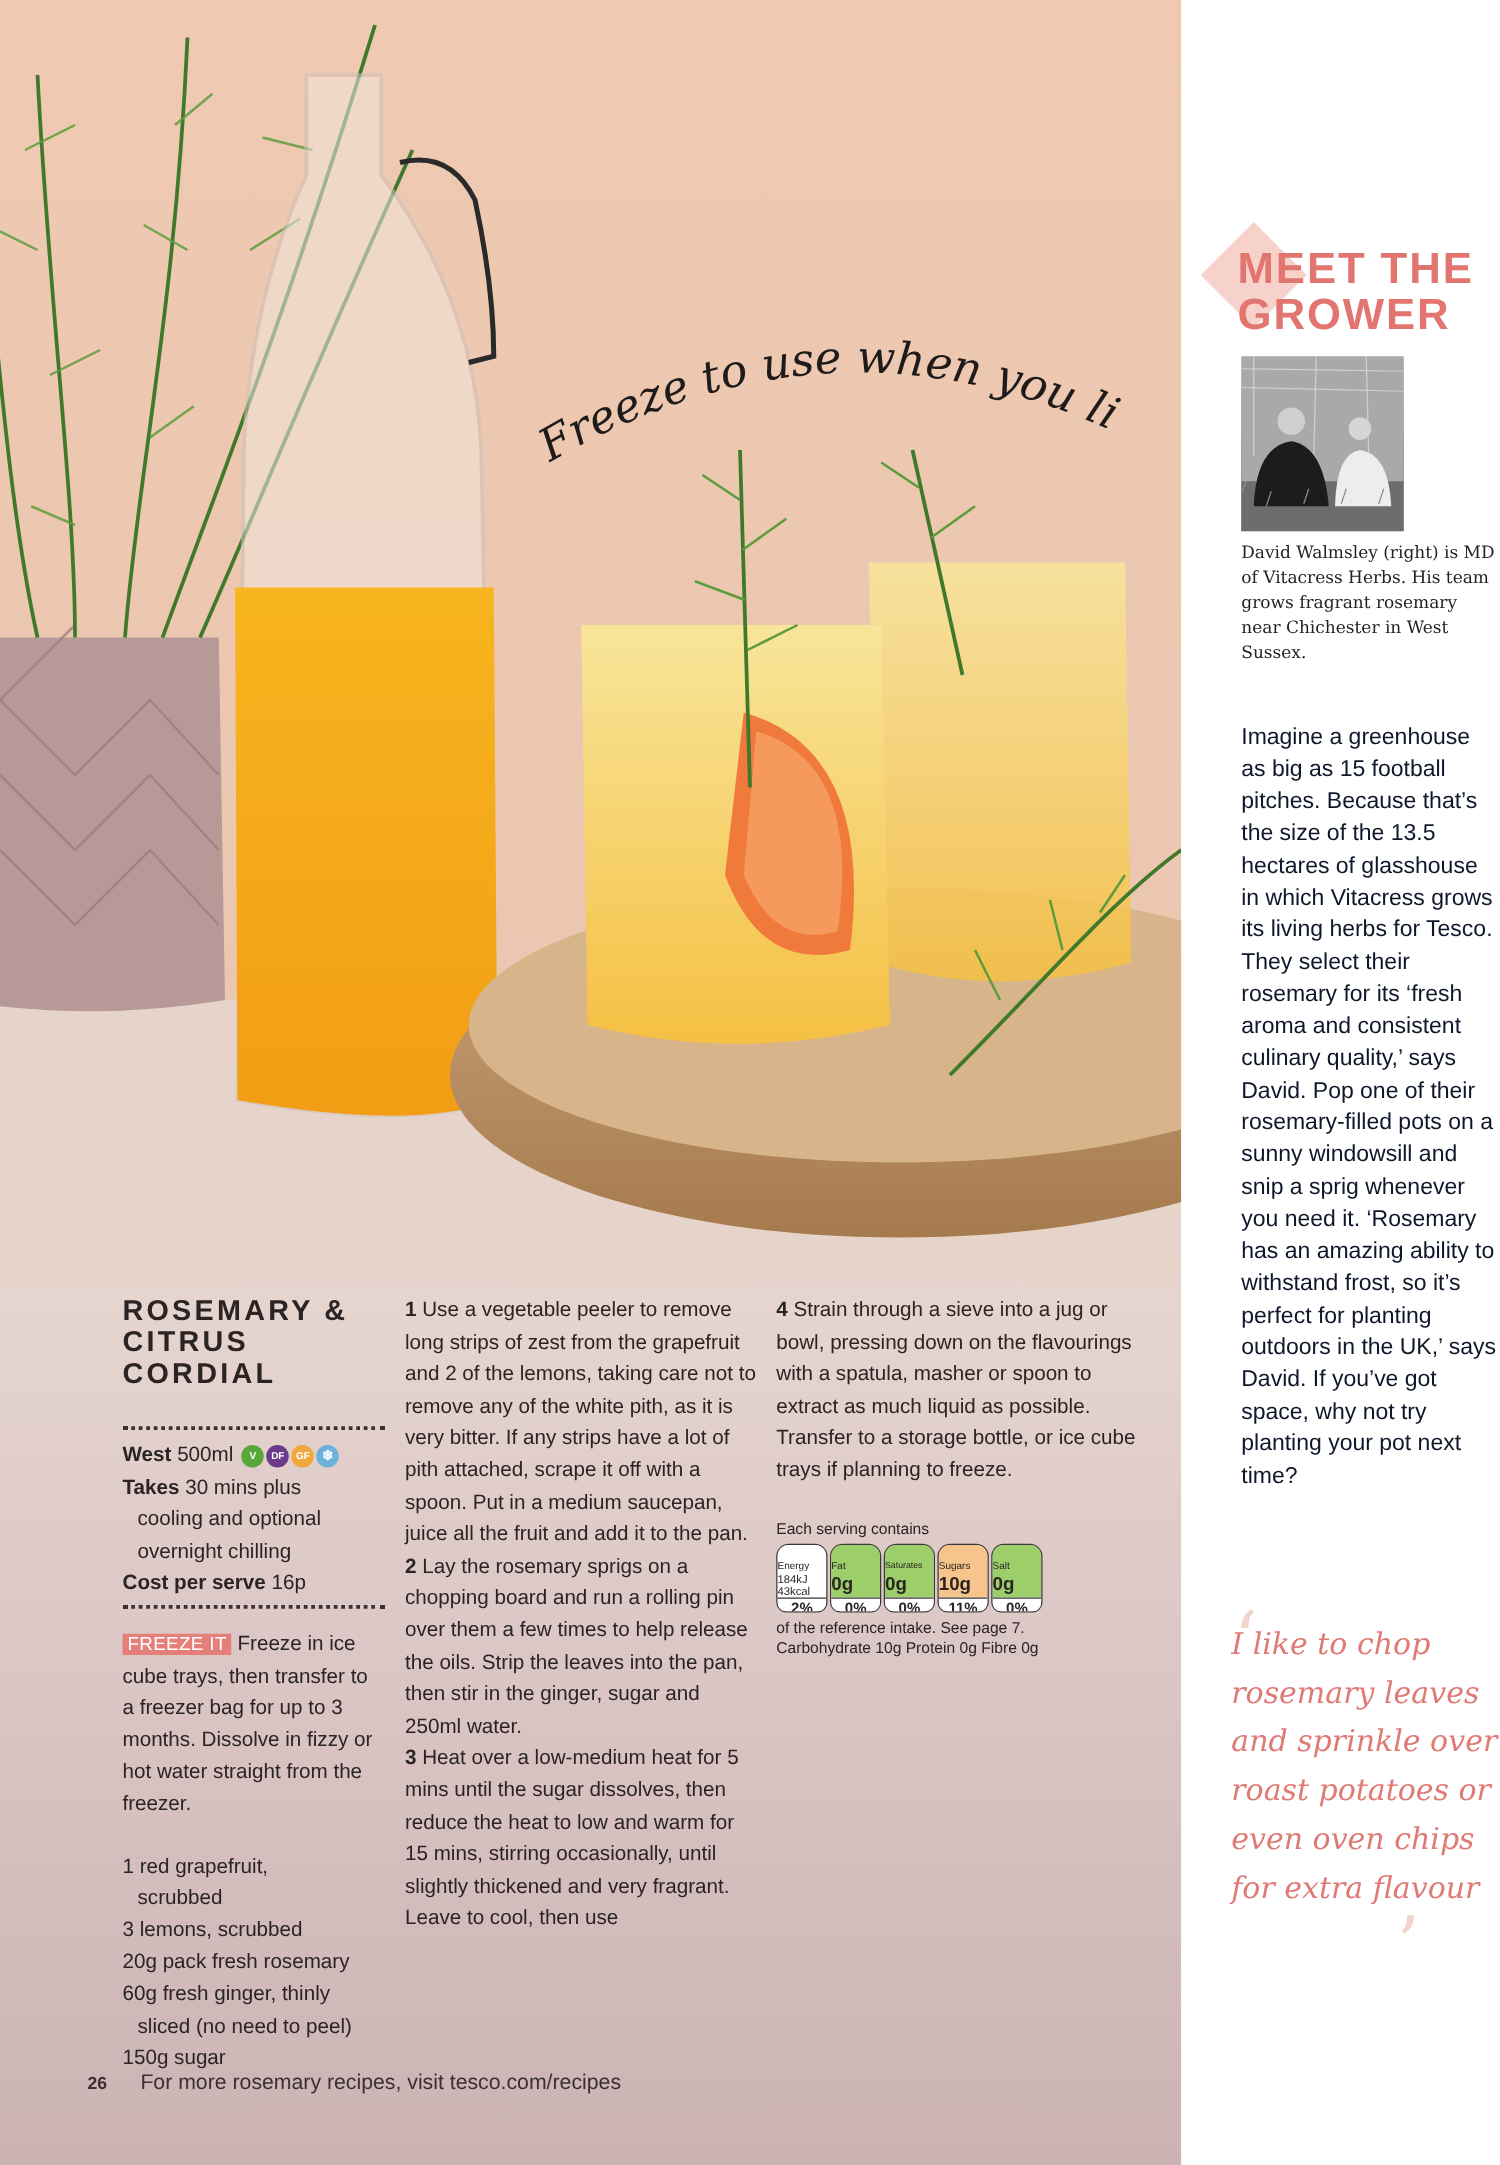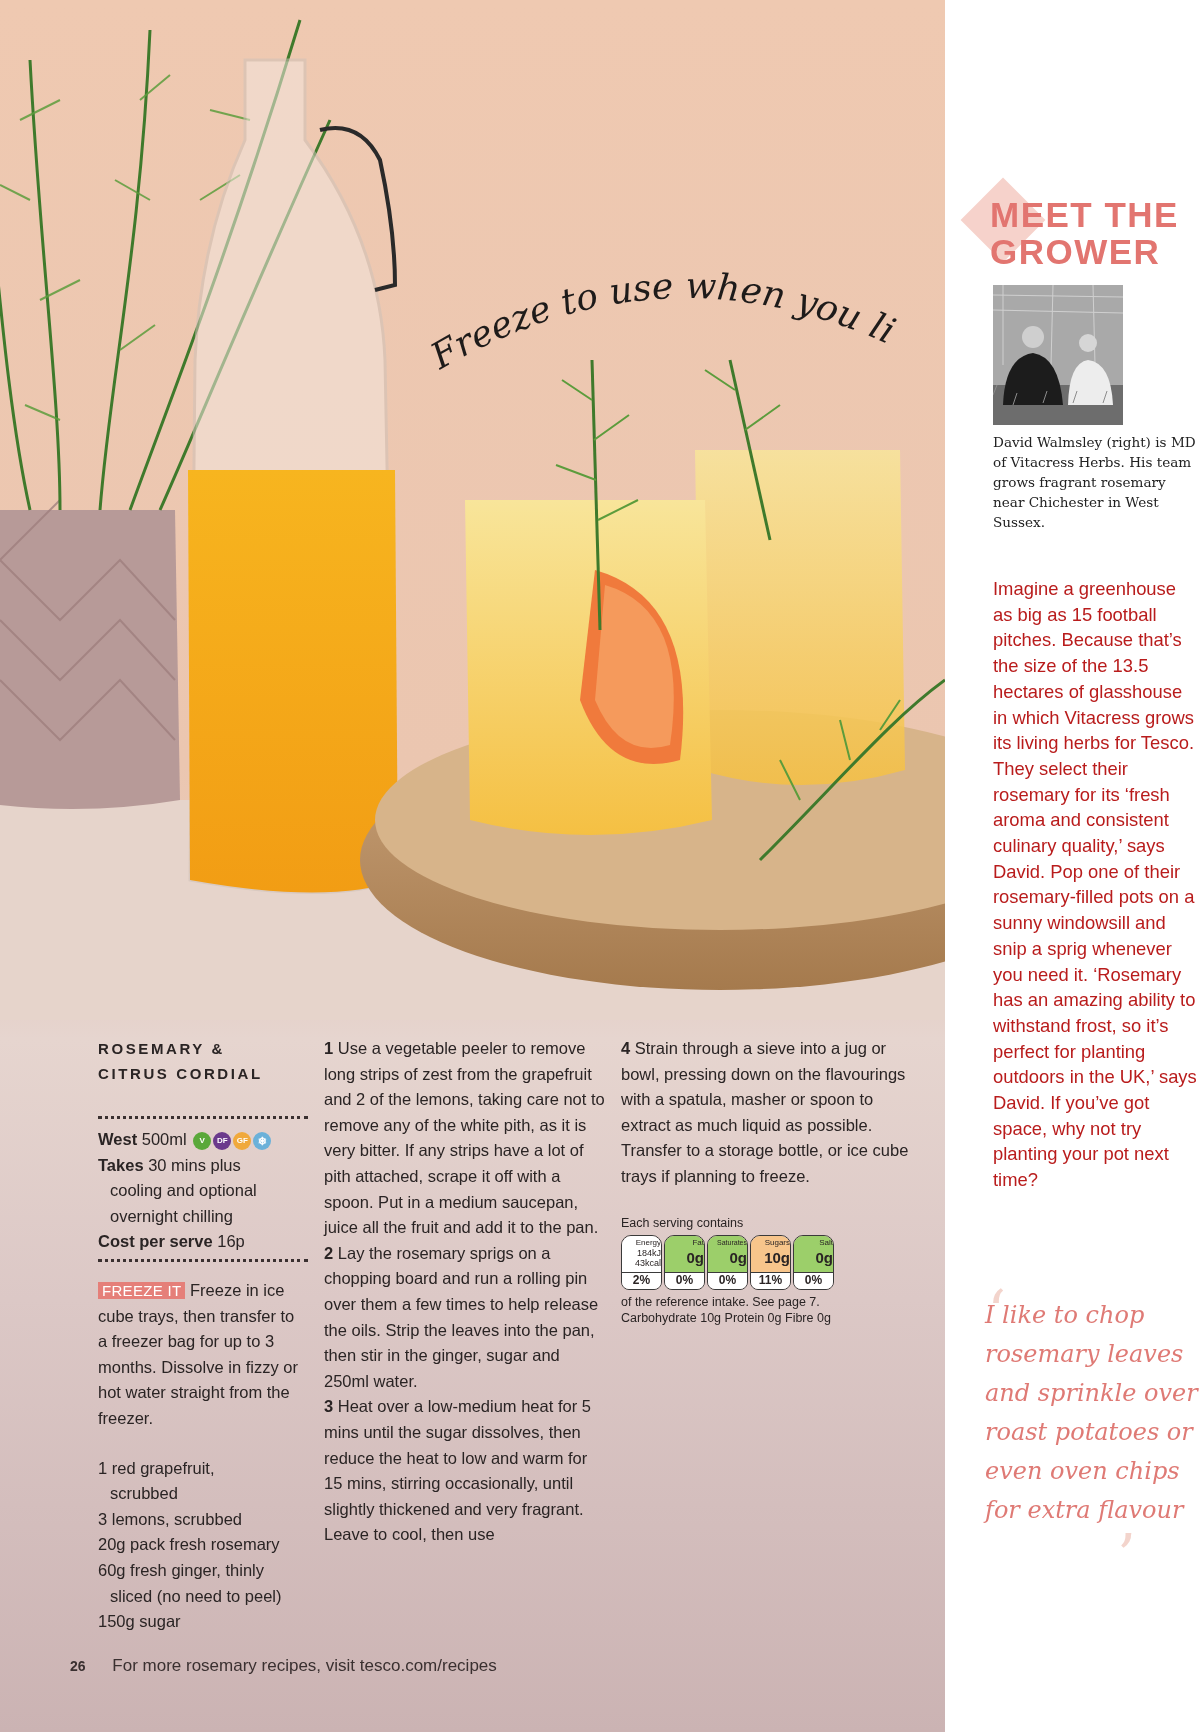--- a/index.html
+++ b/index.html
@@ -22,60 +22,60 @@
   .tagline svg { width: 100%; height: 100%; overflow: visible; }
   .tagline text { font-family: "DejaVu Serif", serif; font-style: italic; font-size: 36px; fill: #1e1b1a; }
 
   
   .col { position: absolute; top: 1036px; font-size: 16.5px; line-height: 25.6px; color: #2a2424; }
   .col1 { left: 98px; width: 210px; }
   .col2 { left: 324px; width: 285px; }
   .col3 { left: 621px; width: 290px; }
 
   .recipe-title {
-    font-size: 15px; font-weight: bold; letter-spacing: 2.6px; line-height: 25px; color: #2a2424;
+    font-size: 23px; font-weight: bold; letter-spacing: 2.6px; line-height: 25px; color: #2a2424;
     margin-bottom: 30px;
   }
   .dotted { border-top: 3px dotted #3a3030; height: 0; margin: 4px 0 8px 0; }
   .meta-line b { font-weight: bold; }
   .indent { padding-left: 12px; }
   .diet-icons { display: inline-flex; gap: 2px; vertical-align: middle; margin-left: 2px; }
   .diet { display: inline-block; width: 18px; height: 18px; border-radius: 50%; font-size: 8px; font-weight: bold;
           color: #fff; text-align: center; line-height: 18px; }
   .freeze-block { margin-top: 16px; }
   .freeze-badge { background: #e57f79; color: #fff; padding: 0 4px; font-size: 15px; letter-spacing: 0.3px; }
   .ingredients { margin-top: 24px; }
   .ingredients .hang { padding-left: 12px; }
   .step b { font-weight: bold; }
 
   
   .nutrition { margin-top: 12px; }
   .nut-caption { font-size: 12.5px; line-height: 16px; color: #2a2424; margin-bottom: 4px; margin-top: 25px; }
   .nut-row { display: flex; gap: 2px; }
   .nut-cell { width: 41px; height: 55px; border: 1.5px solid #3a3a3a; border-radius: 10px 10px 8px 8px; overflow: hidden;
               display: flex; flex-direction: column; }
-  .nut-top { flex: 1; text-align: right; font-size: 8px; line-height: 10px; padding-top: 2px; }
+  .nut-top { flex: 1; text-align: left; font-size: 8px; line-height: 10px; padding-top: 12px; }
   .nut-top .v { font-size: 15px; font-weight: bold; line-height: 20px; }
   .nut-top .e { font-size: 9px; line-height: 10px; }
   .nut-bot { height: 17px; background: #fff; border-top: 1.5px solid #3a3a3a; text-align: center; font-size: 12px; font-weight: bold; line-height: 15px; }
   .nut-foot { font-size: 12.5px; line-height: 16px; margin-top: 4px; color: #2a2424; }
 
   
   .footer { position: absolute; left: 70px; top: 1656px; font-size: 17px; color: #3a3030; }
   .footer .page-num { font-size: 14px; font-weight: bold; margin-right: 22px; }
 
   
   .sidebar { position: absolute; left: 945px; top: 0; width: 255px; height: 1732px; background: #fff; }
   .mtg-diamond { position: absolute; left: 28px; top: 190px; width: 60px; height: 60px; transform: rotate(45deg); background: #f6d2cb; }
   .mtg-title { position: absolute; left: 45px; top: 196px; font-size: 35px; font-weight: bold; color: #e27570; line-height: 37px; letter-spacing: 1.5px; }
   .grower-photo { position: absolute; left: 48px; top: 285px; width: 130px; height: 140px;
                   background: linear-gradient(180deg, #b9b9b9 0%, #8a8a8a 45%, #6d6d6d 70%, #555 100%); overflow: hidden; }
   .grower-photo svg { width: 100%; height: 100%; display: block; }
   .caption { position: absolute; left: 48px; top: 432px; width: 205px; font-family: "DejaVu Serif", serif; font-size: 13.6px; line-height: 20px; color: #222; }
-  .story { position: absolute; left: 48px; top: 576px; width: 205px; font-size: 18.4px; line-height: 25.7px; color: #b91c1c; }
+  .story { position: absolute; left: 48px; top: 576px; width: 205px; font-size: 18.4px; line-height: 25.7px; color: #0f172a; }
   .quote-mark-open { position: absolute; left: 42px; top: 1282px; font-family: "DejaVu Serif", serif; font-size: 60px; color: #f3d4cc; line-height: 60px; }
   .quote-mark-close { position: absolute; left: 172px; top: 1526px; font-family: "DejaVu Serif", serif; font-size: 60px; color: #f3d4cc; line-height: 60px; }
   .quote { position: absolute; left: 40px; top: 1296px; width: 215px; font-family: "DejaVu Serif", serif; font-style: italic; font-size: 24px; line-height: 39px; color: #df7a75; }
 </style>
 </head>
 <body>
 
 <div class="left-panel">
 
   <div class="photo">

